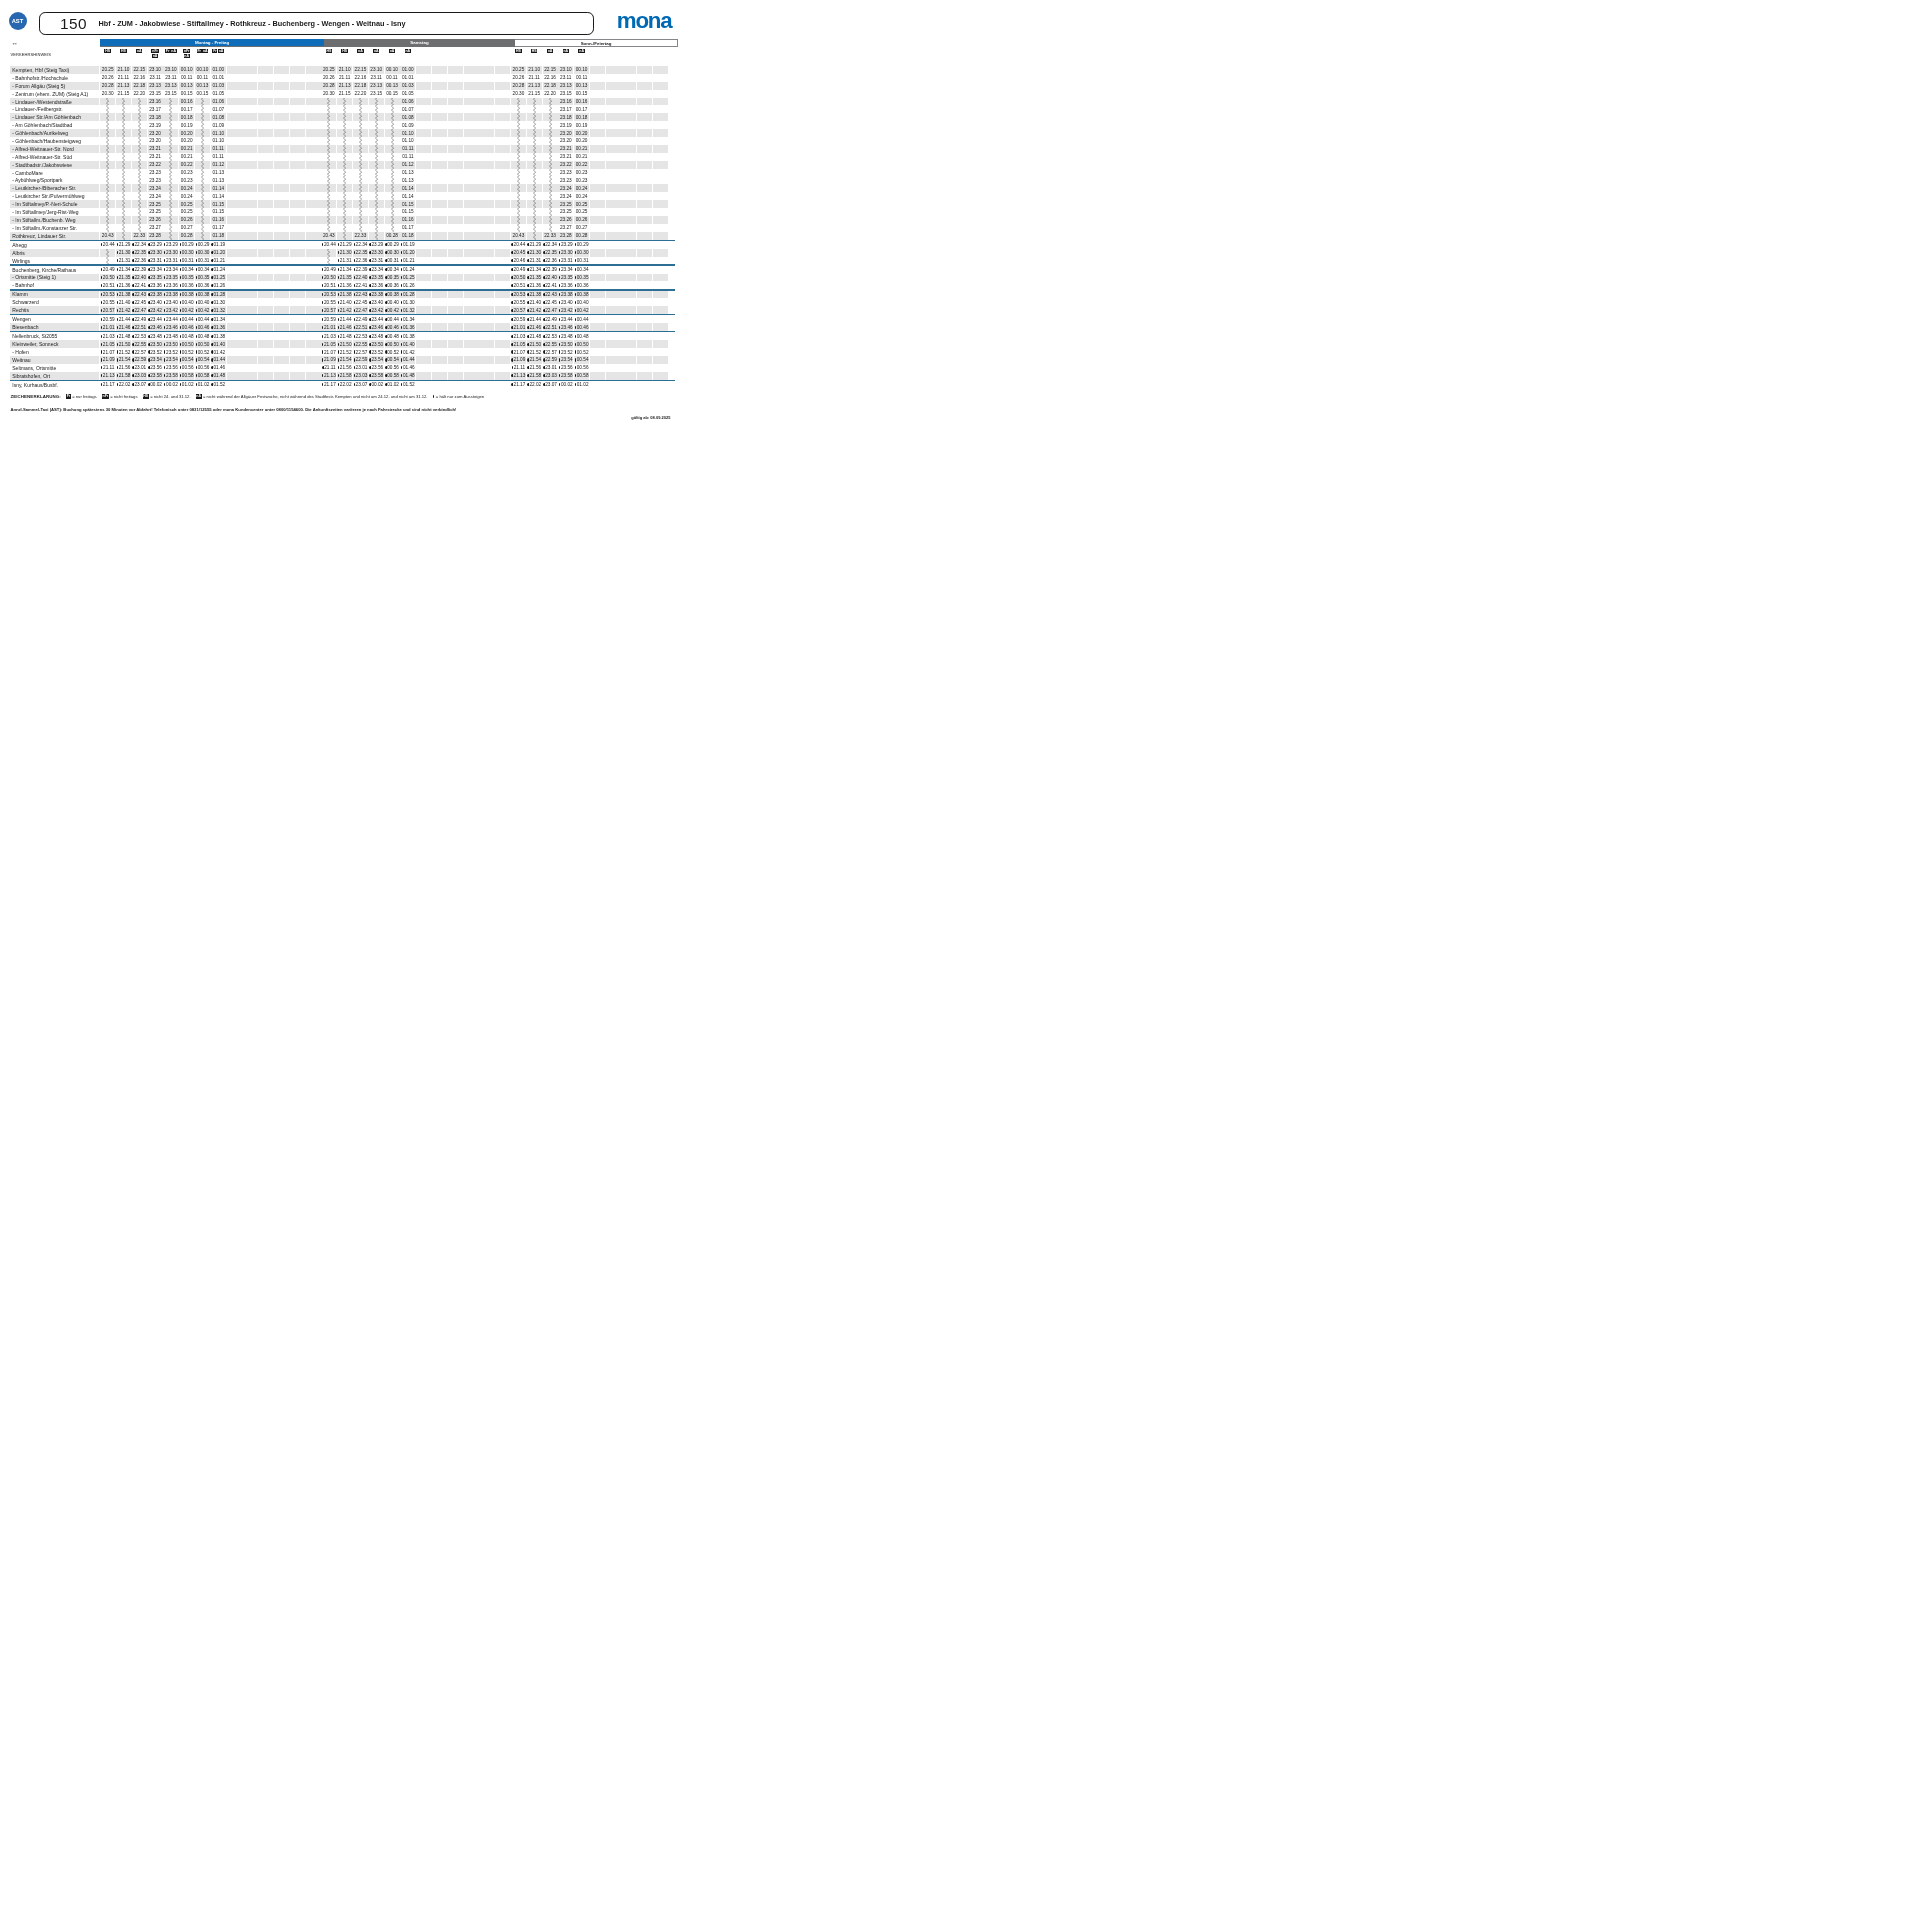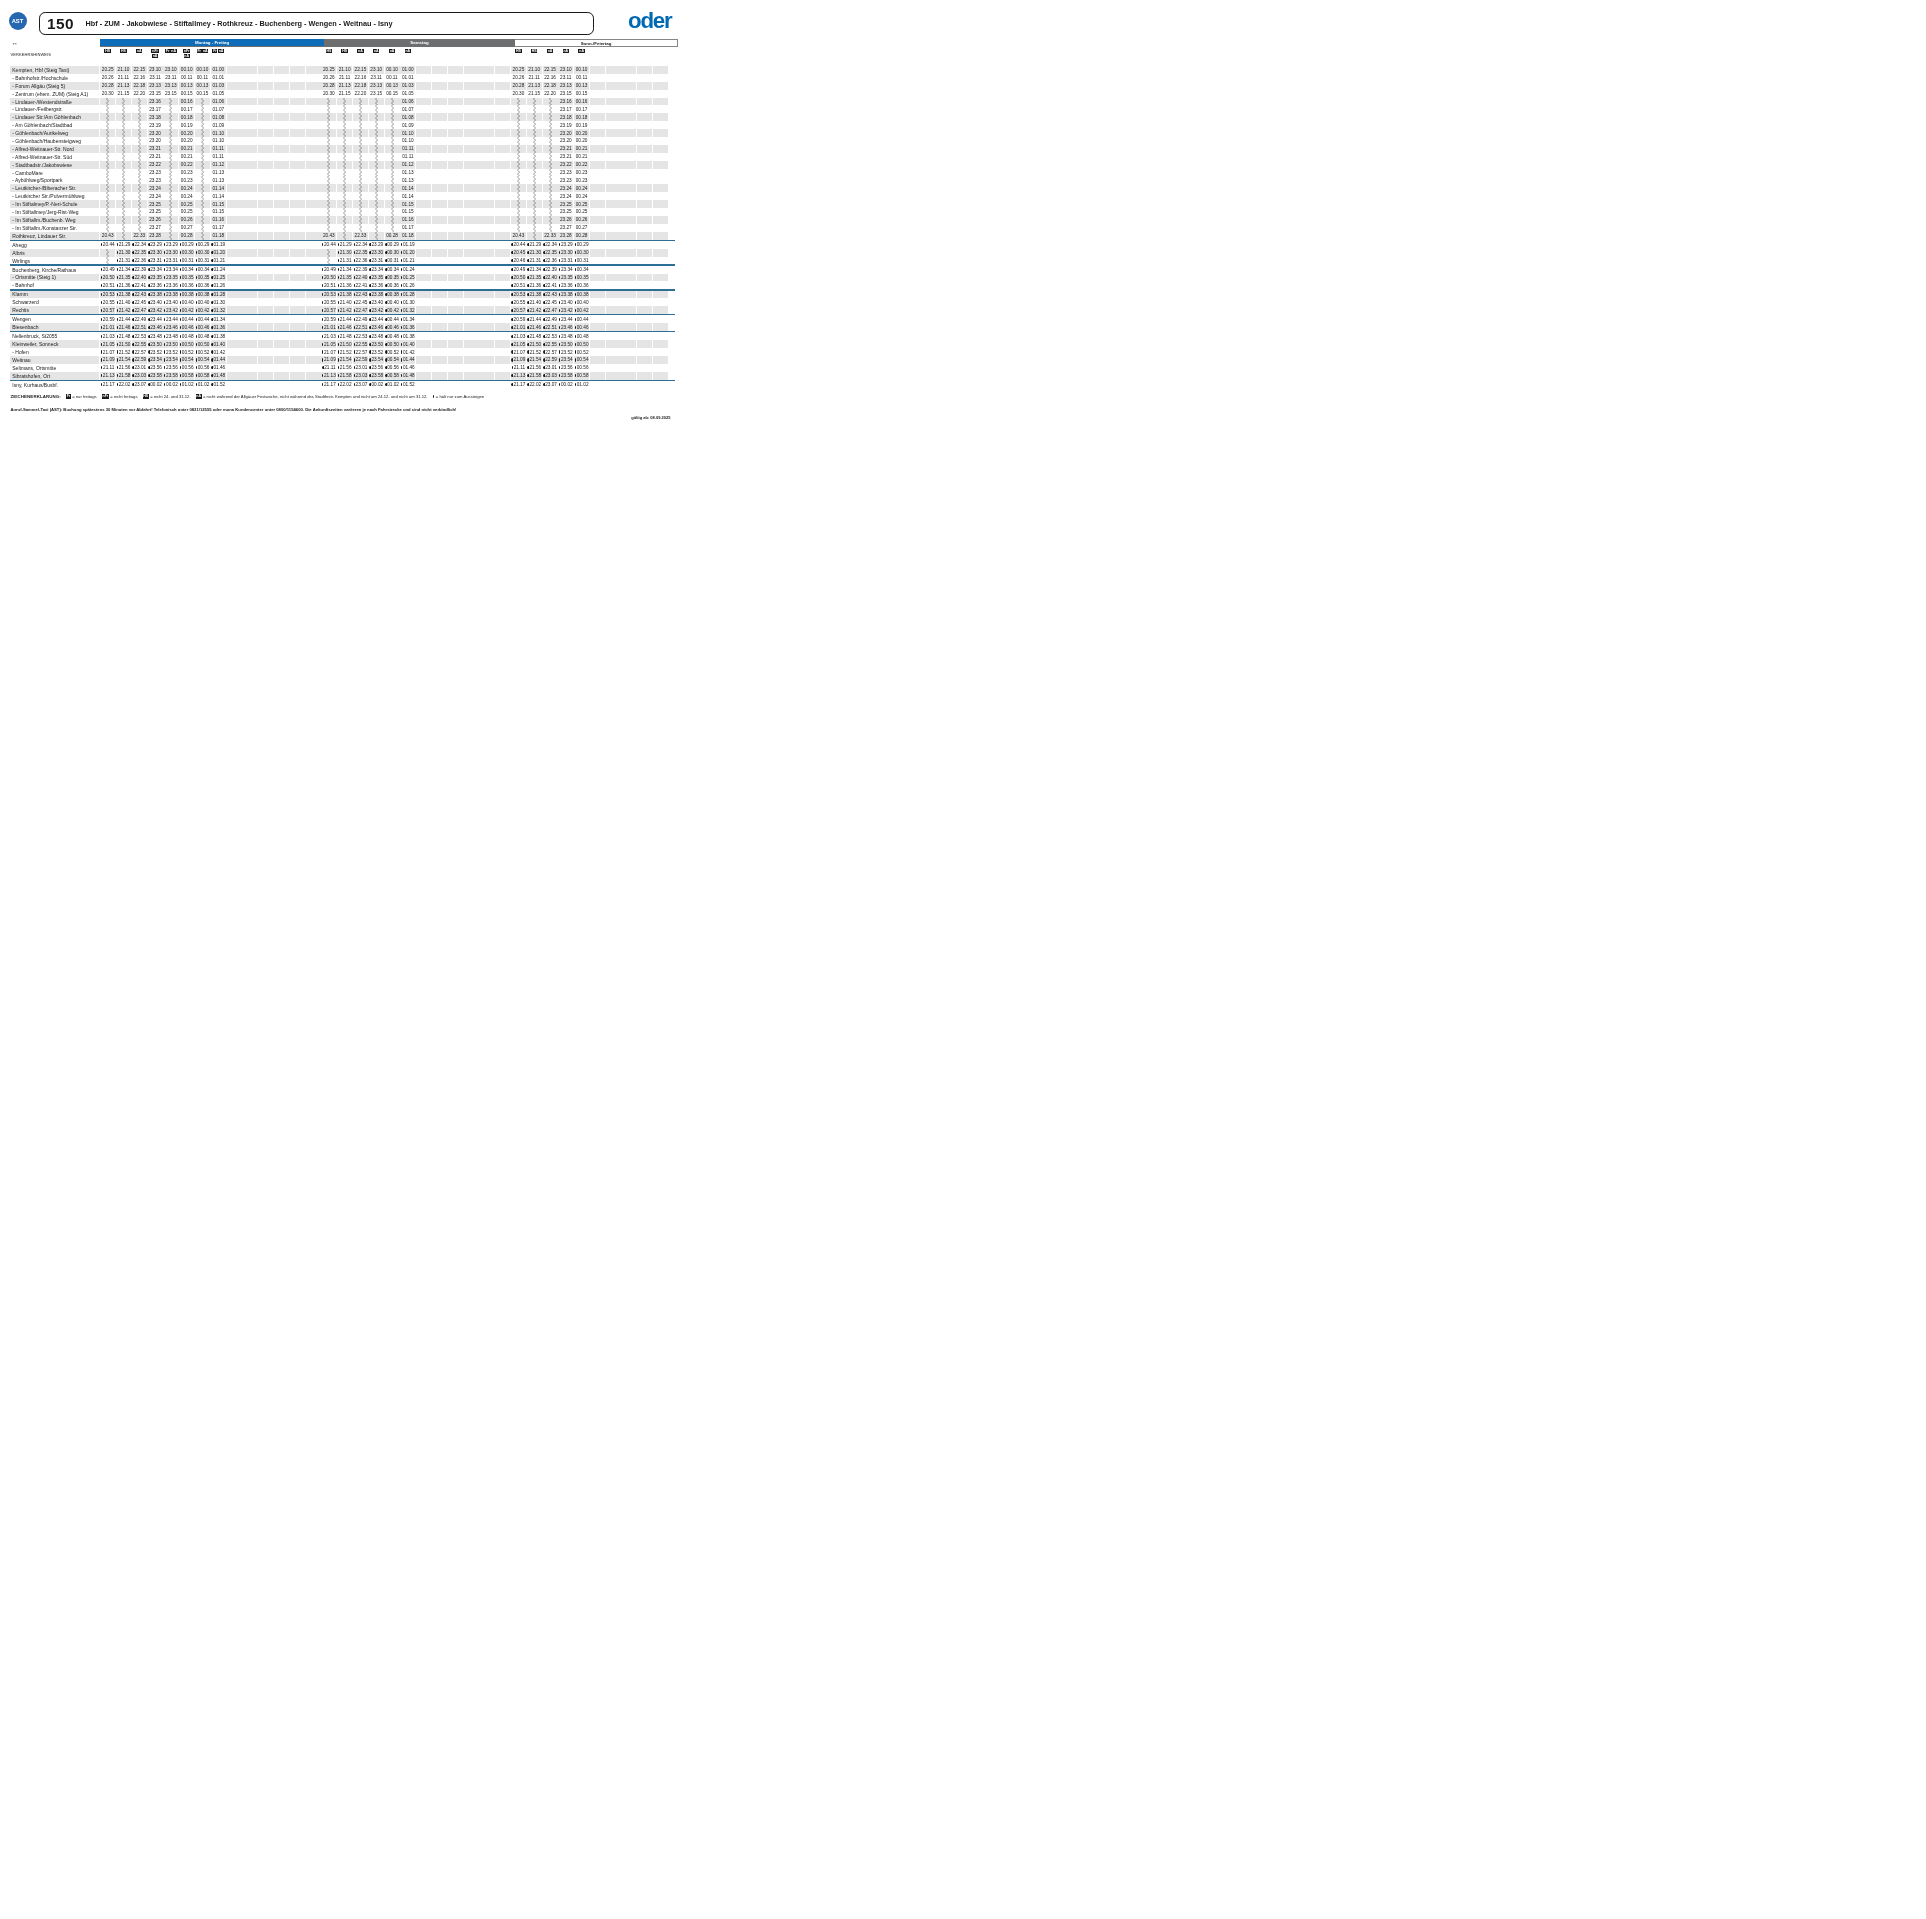--- a/index.html
+++ b/index.html
@@ -4,21 +4,21 @@
 <style>
   html,body{margin:0;padding:0;background:#fff;}
   .page{position:relative;width:680px;height:480px;background:#fff;overflow:hidden;
         font-family:"Liberation Sans",sans-serif;color:#1a1a1a;}
   
   .ast-circle{position:absolute;left:8.5px;top:11.6px;width:18px;height:18px;border-radius:50%;
               background:#2667B0;display:flex;align-items:center;justify-content:center;
               color:#fff;font-weight:bold;font-size:5.8px;}
   .route-box{position:absolute;left:39px;top:12px;width:555px;height:23px;border:1.5px solid #1a1a1a;
              border-radius:6.2px;display:flex;align-items:center;box-sizing:border-box;background:#fff;}
-  .route-num{font-size:15.4px;font-weight:bold;margin-left:7px;letter-spacing:0.4px;}
+  .route-num{font-size:15.4px;font-weight:normal;margin-left:20px;letter-spacing:0.4px;}
   .route-title{flex:1;font-size:7.3px;font-weight:bold;padding:0 11.6px;white-space:nowrap;}
   .brand{position:absolute;right:8.5px;top:8.5px;font-size:22.3px;font-weight:bold;color:#0069B4;
          letter-spacing:-1.2px;line-height:23px;}
   .arrow{position:absolute;left:11.6px;top:39px;font-size:6.5px;font-weight:bold;}
   .hint-label{position:absolute;left:10.4px;top:52px;font-size:4px;letter-spacing:0.1px;}
   
   .bar{position:absolute;top:39px;height:8px;display:flex;align-items:center;justify-content:center;
        font-size:4.4px;font-weight:bold;box-sizing:border-box;border-bottom:0.8px solid #6D6E70;}
   .bar-mf{left:100px;width:224px;background:#0E6CB8;color:#fff;}
   .bar-sa{left:324px;width:191px;background:#6D6E70;color:#fff;}
@@ -54,21 +54,21 @@
 <body>
 
 <div class="page">
   <div class="ast-circle">
     <span>AST</span>
   </div>
   <div class="route-box">
     <span class="route-num">150</span>
     <span class="route-title">Hbf - ZUM - Jakobwiese - Stiftallmey - Rothkreuz - Buchenberg - Wengen - Weitnau - Isny</span>
   </div>
-  <div class="brand">oder</div>
+  <div class="brand">mona</div>
 
   <div class="arrow">↔</div>
   <div class="hint-label">VERKEHRSHINWEIS</div>
 
   <div class="bar bar-mf">
     <span>Montag - Freitag</span>
   </div>
   <div class="bar bar-sa">
     <span>Samstag</span>
   </div>

